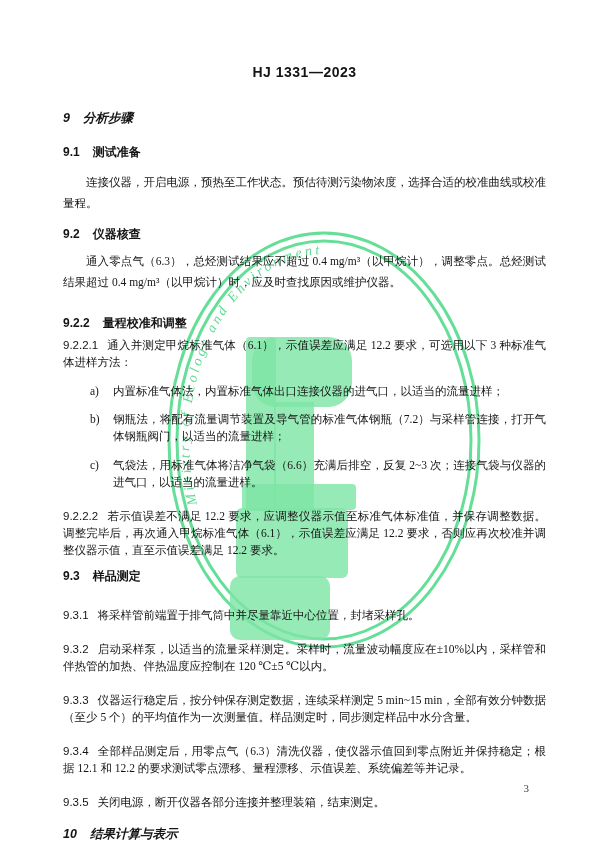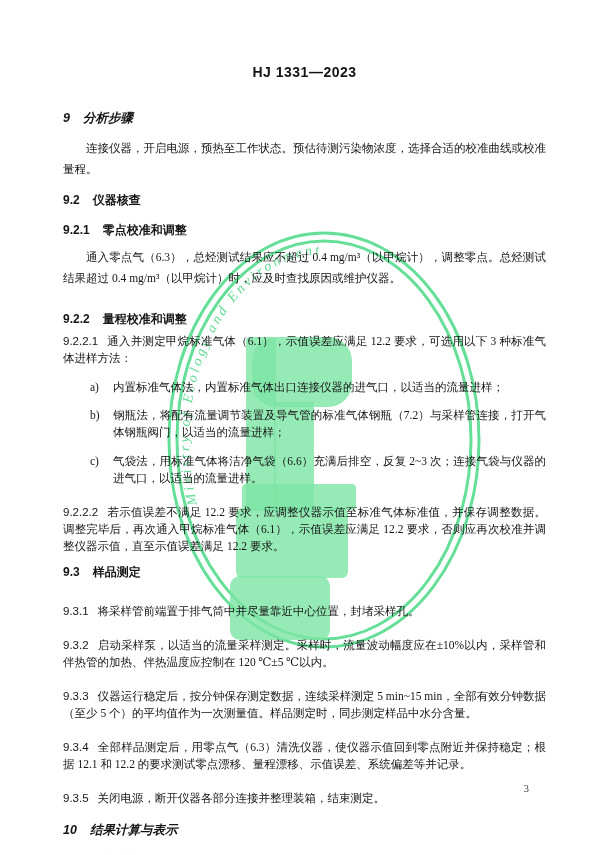--- a/index.html
+++ b/index.html
@@ -95,30 +95,30 @@
   </svg>
 
   <div class="content">
 
     <div class="doc-header">HJ 1331—2023</div>
 
     <div class="h1">
       <span class="num">9</span><span>分析步骤</span>
     </div>
 
+    <div class="h2">
+      <span class="num">9.1</span><span>测试准备</span>
+    </div>
 
     <p class="p">连接仪器，开启电源，预热至工作状态。预估待测污染物浓度，选择合适的校准曲线或校准量程。</p>
 
     <div class="h2 m14">
       <span class="num">9.2</span><span>仪器核查</span>
     </div>
 
-    <div class="h3">
-      <span class="num">9.2.1</span><span>零点校准和调整</span>
-    </div>
 
     <p class="p m10">通入零点气（6.3），总烃测试结果应不超过 0.4 mg/m³（以甲烷计），调整零点。总烃测试结果超过 0.4 mg/m³（以甲烷计）时，应及时查找原因或维护仪器。</p>
 
     <div class="h3 m8">
       <span class="num">9.2.2</span><span>量程校准和调整</span>
     </div>
 
     <p class="clause">
       <span class="cnum">9.2.2.1</span><span>通入并测定甲烷标准气体（6.1），示值误差应满足 12.2 要求，可选用以下 3 种标准气体进样方法：</span>
     </p>

